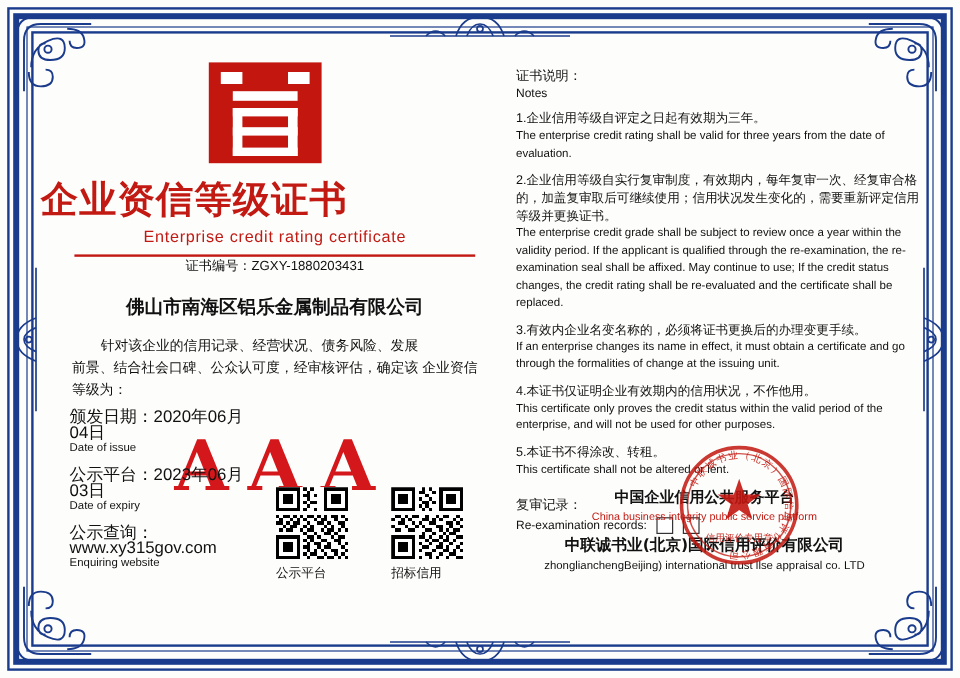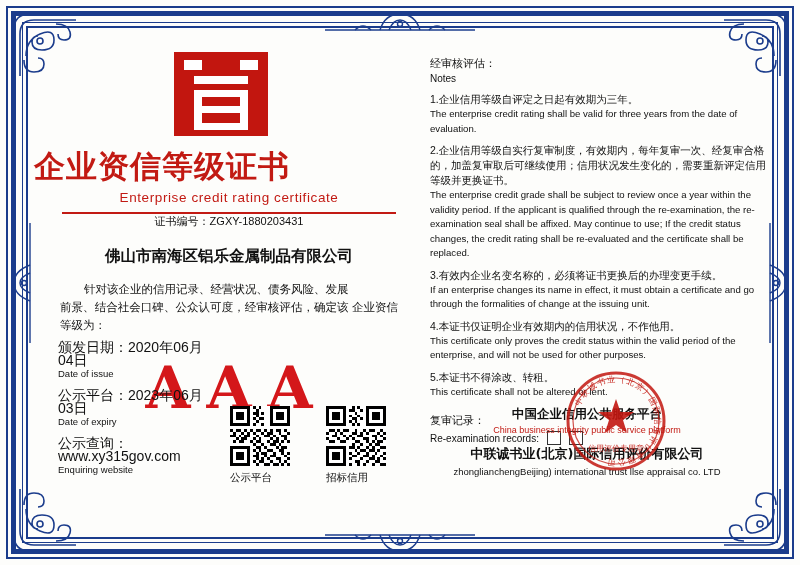--- a/index.html
+++ b/index.html
@@ -526,21 +526,21 @@
               <rect x="16" y="20" width="1" height="1"></rect>
                 <rect x="19" y="20" width="2" height="1"></rect>
             </g>
           </svg>
           <div class="qr-label">招标信用</div>
         </div>
       </div>
     </div>
 
     <div class="right-col">
-      <div class="notes-head-cn">经审核评估：</div>
+      <div class="notes-head-cn">证书说明：</div>
       <div class="notes-head-en">Notes</div>
 
       <div class="note">
         <div class="n-cn">1.企业信用等级自评定之日起有效期为三年。</div>
         <div class="n-en">The enterprise credit rating shall be valid for three years from the date of evaluation.</div>
       </div>
       <div class="note">
         <div class="n-cn">2.企业信用等级自实行复审制度，有效期内，每年复审一次、经复审合格的，加盖复审取后可继续使用；信用状况发生变化的，需要重新评定信用等级并更换证书。</div>
         <div class="n-en">The enterprise credit grade shall be subject to review once a year within the validity period. If the applicant is qualified through the re-examination, the re-examination seal shall be affixed. May continue to use; If the credit status changes, the credit rating shall be re-evaluated and the certificate shall be replaced.</div>
       </div>

